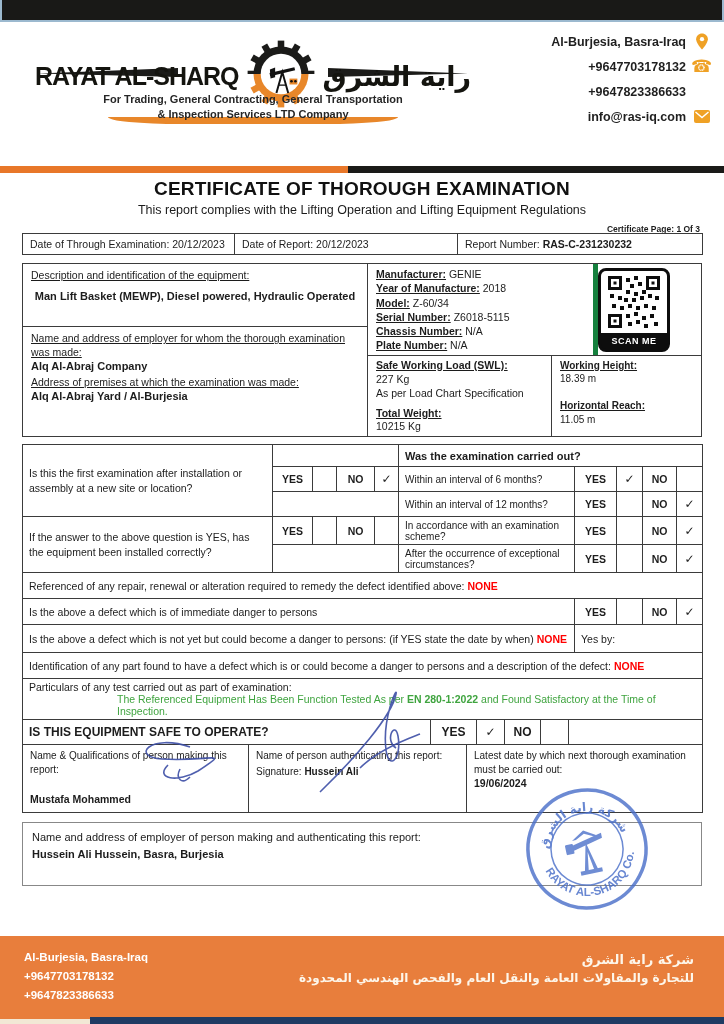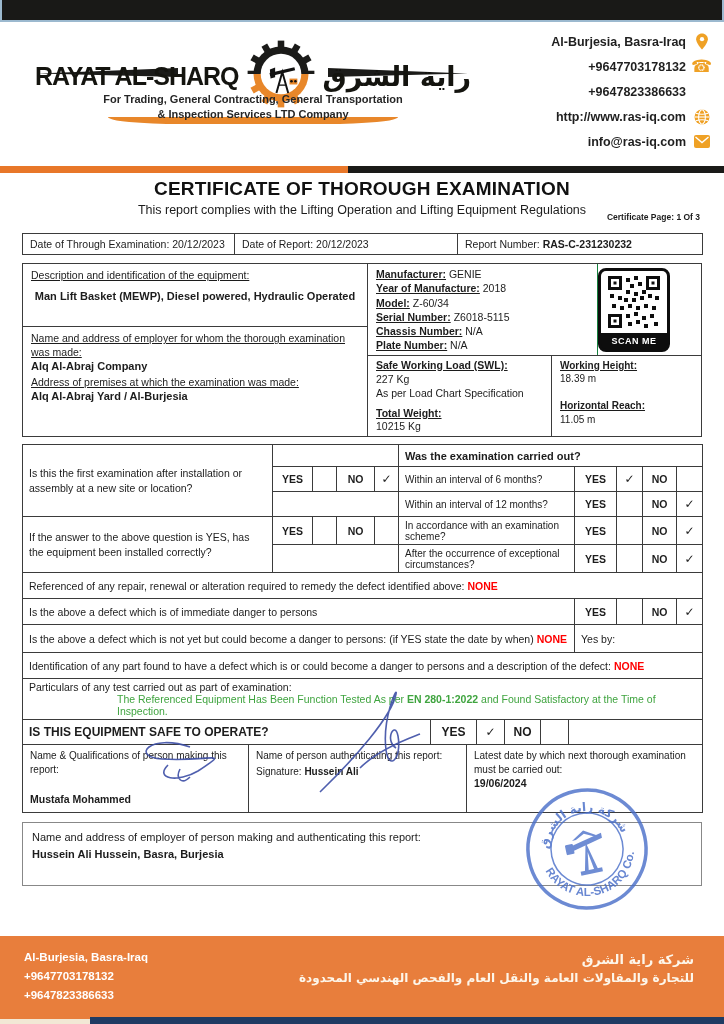--- a/index.html
+++ b/index.html
@@ -32,21 +32,21 @@
 
   
   .divider { position:absolute; top:166px; left:0; width:724px; height:7px; }
   .divider .d-orange { position:absolute; left:0; top:0; width:348px; height:7px; background:#e87729; }
   .divider .d-black  { position:absolute; left:348px; top:0; width:376px; height:7px; background:#1a1a18; }
 
   
   .title-block { position:absolute; top:178px; left:0; width:724px; text-align:center; }
   .cert-title { font-size:19px; font-weight:bold; color:#111; letter-spacing:.2px; }
   .cert-sub { font-size:12.5px; margin-top:3px; color:#1c1c1c; }
-  .page-info { position:absolute; top:212px; right:24px; font-size:8.5px; font-weight:600; }
+  .page-info { position:absolute; top:224px; right:24px; font-size:8.5px; font-weight:600; }
 
   
   .content { position:absolute; left:22px; top:233px; width:680px; }
   table { border-collapse:collapse; table-layout:fixed; width:680px; }
   td { border:1px solid #3b3b3b; font-size:10.5px; padding:2px 6px; vertical-align:middle; overflow:hidden; }
   .mt { margin-top:-1px; }
 
   .dates td { padding:4px 7px; }
   .b { font-weight:bold; }
   .red { color:#ff0000; font-weight:bold; }
@@ -56,21 +56,21 @@
   
   .equip { display:flex; margin-top:8px; }
   .eq-left { width:346px; border:1px solid #3b3b3b; }
   .eq-sec1 { height:63px; padding:4px 8px; border-bottom:1px solid #3b3b3b; }
   .eq-sec2 { height:109px; padding:4px 8px; }
   .eq-label { font-size:10.5px; text-decoration:underline; line-height:1.35; }
   .eq-value { font-size:11px; font-weight:bold; margin-top:7px; line-height:1.3;text-align:center; }
   .eq-value2 { font-size:11px; font-weight:bold; line-height:1.4; }
   .eq-right { width:335px; border:1px solid #3b3b3b; margin-left:-1px; }
   .mfr-sec { height:92px; display:flex; border-bottom:1px solid #3b3b3b; }
-  .mfr-list { flex:1; padding:3px 8px; border-right:1px solid #15803d; }
+  .mfr-list { flex:1; padding:3px 8px; border-right:5px solid #15803d; }
   .mfr-row { font-size:10.5px; line-height:14.3px; white-space:nowrap; }
   .mfr-row .lbl { font-weight:bold; text-decoration:underline; }
   .qr-zone { width:103px; display:flex; align-items:center; justify-content:flex-start; }
   .qr-frame { width:72px; height:84px; border:3px solid #0d0d0d; border-radius:8px; background:#0d0d0d; overflow:hidden; display:flex; flex-direction:column; }
   .qr-white { background:#fff; height:62px; display:flex; align-items:center; justify-content:center; }
   .qr-label { height:16px; color:#fff; font-size:9px; font-weight:bold; text-align:center; line-height:16px; letter-spacing:.5px; }
   .sw-sec { height:80px; display:flex; }
   .sw-cell { width:184px; padding:3px 8px; border-right:1px solid #3b3b3b; font-size:10.5px; line-height:1.32; }
   .dim-cell { flex:1; padding:3px 8px; font-size:10px; line-height:1.32; }
   .lblb { font-weight:bold; text-decoration:underline; }
@@ -181,33 +181,20 @@
             </svg>
         </span>
       </div>
       <div class="contact-row">
         <span>+9647703178132</span>
         <span class="ic phone-glyph">☎</span>
       </div>
       <div class="contact-row">
         <span>+9647823386633</span>
         <span class="ic"></span>
-      </div>
-      <div class="contact-row">
-        <span>http://www.ras-iq.com</span>
-        <span class="ic">
-          <svg width="16" height="16" viewBox="0 0 16 16">
-              <circle cx="8" cy="8" r="7.5" fill="#efa125"></circle>
-              <g stroke="#fff" stroke-width="1.1" fill="none">
-                <ellipse cx="8" cy="8" rx="3.4" ry="7.2"></ellipse>
-                <line x1="0.8" y1="8" x2="15.2" y2="8"></line>
-                <path d="M1.8 4.2 Q8 6.4 14.2 4.2 M1.8 11.8 Q8 9.6 14.2 11.8"></path>
-              </g>
-            </svg>
-        </span>
       </div>
       <div class="contact-row">
         <span>info@ras-iq.com</span>
         <span class="ic">
           <svg width="16" height="13" viewBox="0 0 16 13">
               <rect x="0" y="0" width="16" height="13" rx="2" fill="#efa125"></rect>
               <path d="M1.5 2 L8 7.5 L14.5 2" stroke="#fff" stroke-width="1.4" fill="none"></path>
             </svg>
         </span>
       </div>

